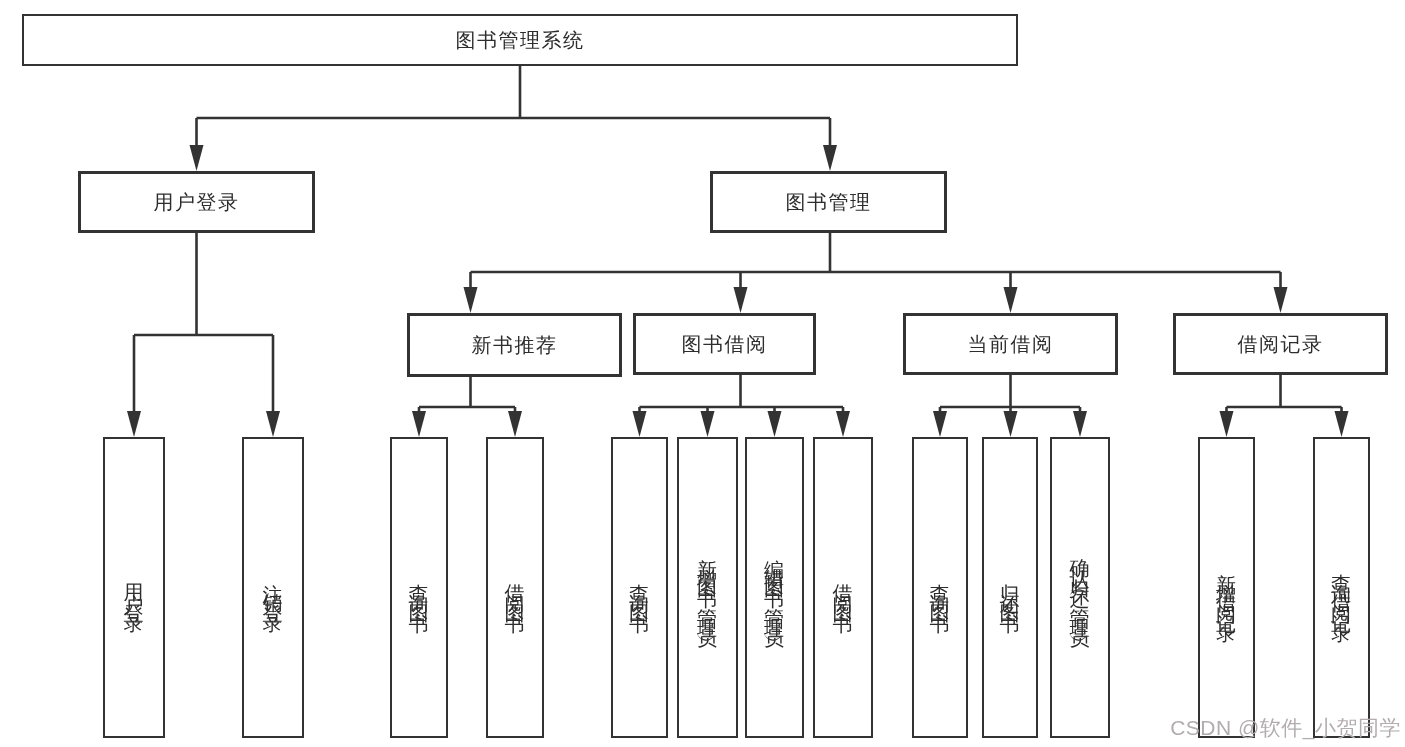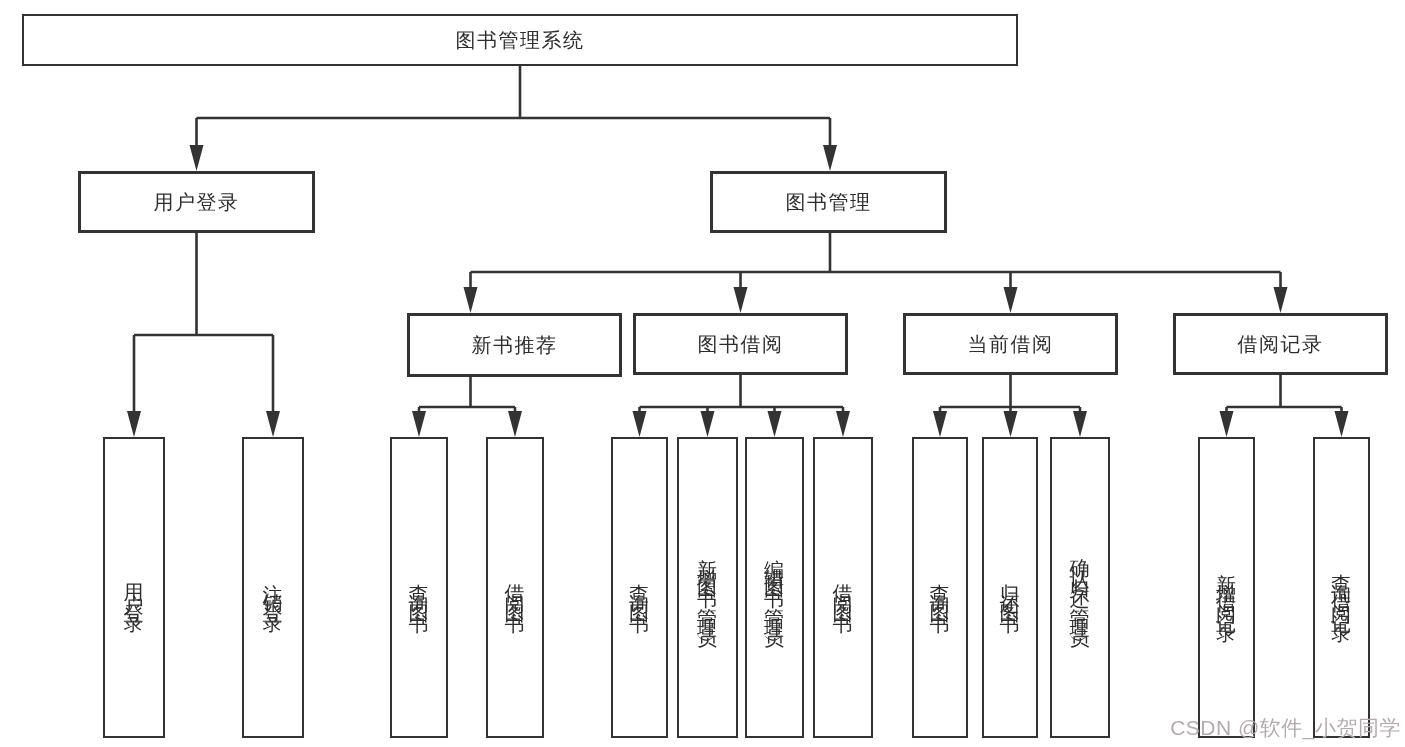--- a/index.html
+++ b/index.html
@@ -129,21 +129,21 @@
       <polygon points="1334.5,411 1348.5,411 1341.5,437"></polygon>
     </g>
   </svg>
 
   <div class="box" style="left:22px;top:14px;width:996px;height:52px;">图书管理系统</div>
 
   <div class="box mid" style="left:78px;top:171px;width:237px;height:62px;">用户登录</div>
   <div class="box mid" style="left:710px;top:171px;width:237px;height:62px;font-family:Liberation Mono, monospace;">图书管理</div>
 
   <div class="box mid" style="left:363px;top:313px;width:215px;height:64px;margin-left:44px;">新书推荐</div>
-  <div class="box mid" style="left:633px;top:313px;width:215px;height:62px;">图书借阅</div>
+  <div class="box mid" style="left:633px;top:313px;width:183px;height:62px;">图书借阅</div>
   <div class="box mid" style="left:903px;top:313px;width:215px;height:62px;">当前借阅</div>
   <div class="box mid" style="left:1173px;top:313px;width:215px;height:62px;">借阅记录</div>
 
   <div class="box v" style="left:103px;top:437px;width:62px;height:301px;">用户登录</div>
   <div class="box v" style="left:242px;top:437px;width:62px;height:301px;">注销登录</div>
 
   <div class="box v" style="left:390px;top:437px;width:58px;height:301px;">查询图书</div>
   <div class="box v" style="left:486px;top:437px;width:58px;height:301px;">借阅图书</div>
 
   <div class="box v" style="left:611px;top:437px;width:57px;height:301px;">查询图书</div>

